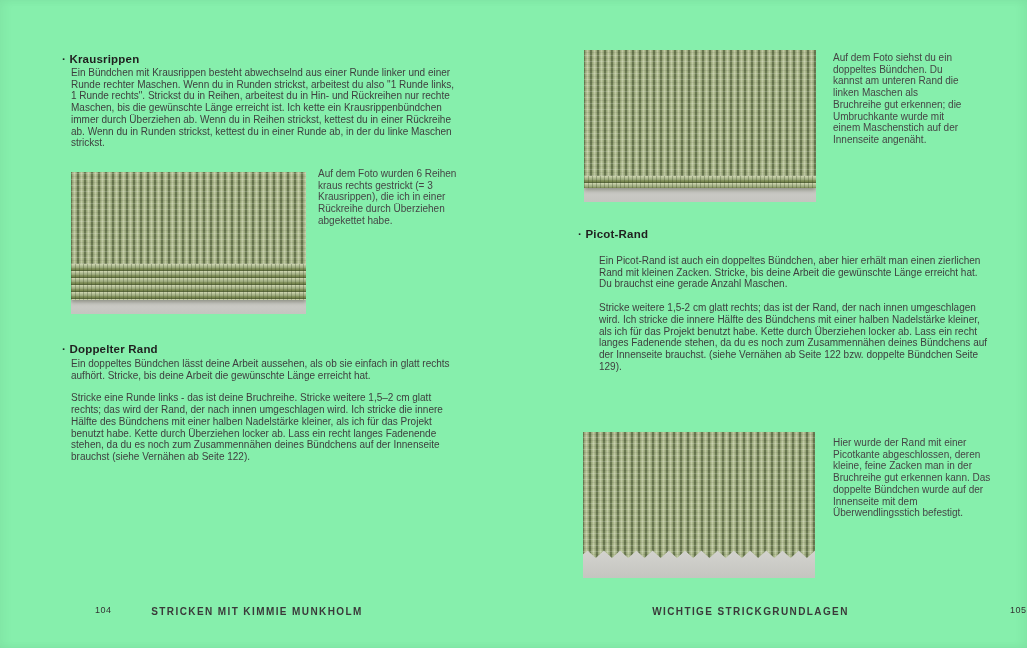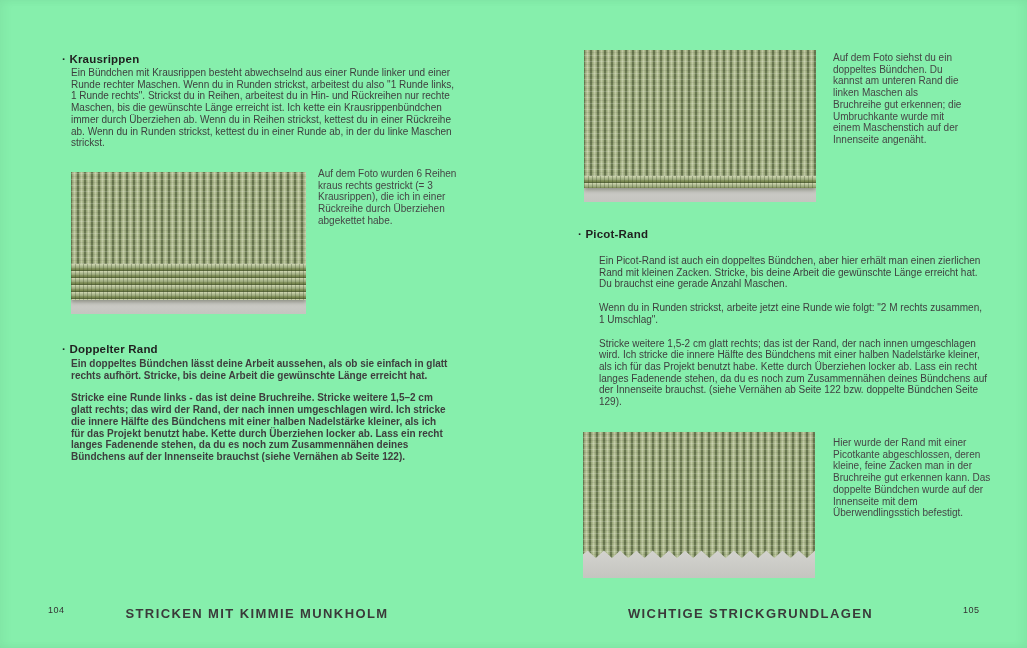--- a/index.html
+++ b/index.html
@@ -11,29 +11,29 @@
     font-family:"Liberation Sans","DejaVu Sans",sans-serif;
     box-shadow:inset 5px 0 10px rgba(0,0,0,.035), inset -5px 0 10px rgba(0,0,0,.035);
   }
   .abs{position:absolute;}
   .heading{
     font-size:11.5px;font-weight:bold;color:#1f1f1f;letter-spacing:.2px;line-height:14px;
   }
   .body-text,.caption{
     font-size:10px;line-height:11.7px;color:#3e3e3e;
   }
-  .para{margin:0 8px 11px 0;font-weight:bold;}
+  .para{margin:0 8px 11px 0;}
   .para:last-child{margin-bottom:0;}
   .line-block{margin:12px;}
   .caption{color:#454545;}
   .footer-title{
-    font-size:13px;font-weight:bold;letter-spacing:1.4px;color:#3a3a3a;text-align:center;
+    font-size:10px;font-weight:bold;letter-spacing:1.4px;color:#3a3a3a;text-align:center;
   }
   .footer-num{
-    font-size:9px;letter-spacing:.5px;color:#333333;
+    font-size:9px;letter-spacing:.5px;color:#333333;margin-left:47px;
   }
   
   .photo{overflow:hidden;}
   .photo-backdrop{
     position:absolute;left:0;top:0;right:0;bottom:0;
     background:linear-gradient(180deg,#f1f1ee 0%,#e6e6e2 55%,#c5c5c0 100%);
   }
   .knit{position:absolute;left:0;top:0;right:0;box-shadow:0 2px 4px rgba(60,65,45,.45);}
   .knit-st{
     background-color:#a8b589;
@@ -99,21 +99,20 @@
       <div class="knit knit-st" style="height:126px;"></div>
       <div class="knit knit-garter" style="top:126px;height:12px;"></div>
     </div>
 
     <div class="abs caption" style="left:833px;top:52px;width:130px;">Auf dem Foto siehst du ein doppeltes Bündchen. Du kannst am unteren Rand die linken Maschen als Bruchreihe gut erkennen; die Umbruchkante wurde mit einem Maschenstich auf der Innenseite angenäht.</div>
 
     <div class="abs heading" style="left:578px;top:227px;width:300px;">· Picot-Rand</div>
 
     <div class="abs body-text" style="left:587px;top:243px;width:414px;">
       <p class="line-block">Ein Picot-Rand ist auch ein doppeltes Bündchen, aber hier erhält man einen zierlichen Rand mit kleinen Zacken. Stricke, bis deine Arbeit die gewünschte Länge erreicht hat. Du brauchst eine gerade Anzahl Maschen.</p>
-      <p class="line-block">Wenn du in Runden strickst, arbeite jetzt eine Runde wie folgt: "2 M rechts zusammen, 1 Umschlag".</p>
       <p class="line-block">Stricke weitere 1,5-2 cm glatt rechts; das ist der Rand, der nach innen umgeschlagen wird. Ich stricke die innere Hälfte des Bündchens mit einer halben Nadelstärke kleiner, als ich für das Projekt benutzt habe. Kette durch Überziehen locker ab. Lass ein recht langes Fadenende stehen, da du es noch zum Zusammennähen deines Bündchens auf der Innenseite brauchst. (siehe Vernähen ab Seite 122 bzw. doppelte Bündchen Seite 129).</p>
     </div>
 
     <div class="abs photo" style="left:583px;top:432px;width:232px;height:146px;">
       <div class="photo-backdrop"></div>
       <div class="knit knit-st picot-clip" style="height:126px;box-shadow:none;"></div>
     </div>
 
     <div class="abs caption" style="left:833px;top:437px;width:160px;">Hier wurde der Rand mit einer Picotkante abgeschlossen, deren kleine, feine Zacken man in der Bruchreihe gut erkennen kann. Das doppelte Bündchen wurde auf der Innenseite mit dem Überwendlingsstich befestigt.</div>
 

